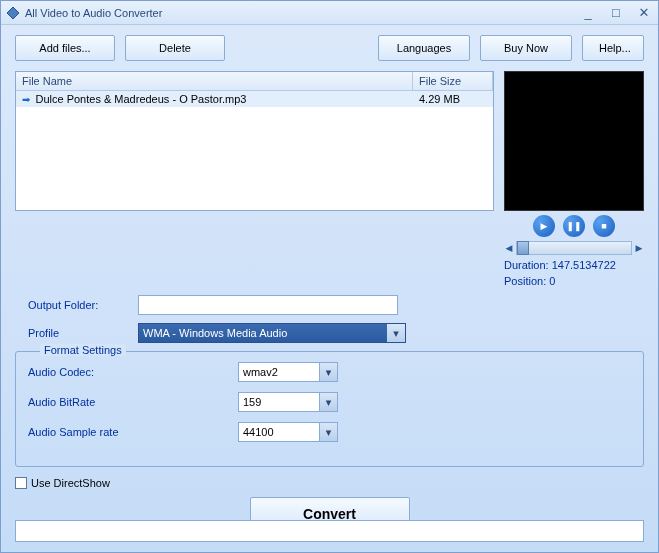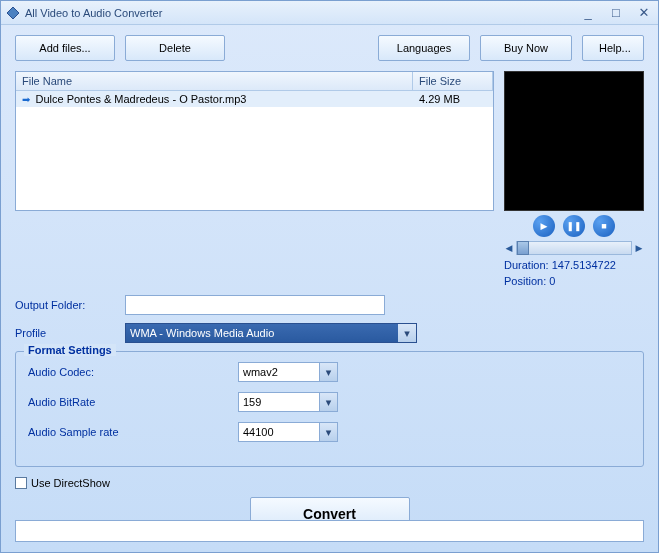--- a/index.html
+++ b/index.html
@@ -29,28 +29,28 @@
 .preview { width: 140px; }
 .video-area { width: 140px; height: 140px; background: #000; border: 1px solid #333; }
 .player-controls { display: flex; justify-content: center; gap: 8px; margin-top: 4px; }
 .pctrl { width: 22px; height: 22px; border-radius: 50%; background: radial-gradient(circle at 30% 30%, #5aa0f0, #1a60c0); display: flex; align-items: center; justify-content: center; color: #fff; cursor: pointer; font-size: 9px; }
 .slider-row { display: flex; align-items: center; gap: 2px; margin-top: 4px; }
 .slider-arrow { color: #2a5a9a; cursor: pointer; width: 10px; text-align: center; font-size: 9px; }
 .slider-track { flex: 1; height: 14px; background: linear-gradient(#e8f0fa, #c8daf0); border: 1px solid #9ab8dc; position: relative; }
 .slider-thumb { position: absolute; left: 0; top: -1px; width: 12px; height: 14px; background: linear-gradient(#aac8e8, #7aa0d0); border: 1px solid #5a80b0; }
 .info-text { color: #0030a0; margin-top: 4px; font-size: 11px; }
 .form-row { display: flex; align-items: center; margin-bottom: 8px; }
-.form-label { color: #0030a0; width: 110px; }
+.form-label { color: #0030a0; width: 110px; margin-left: 13px; }
 .text-input { border: 1px solid #8aabd6; background: #fff; height: 20px; padding: 2px 4px; }
 .output-input { width: 260px; margin-right: 8px; }
 .browse-btn { width: 90px; }
-.profile-select { width: 292px; height: 20px; background: linear-gradient(#3a6ab0, #2a5aa0); color: #fff; border: 1px solid #2a5090; display: flex; align-items: center; padding: 0 4px; position: relative; }
+.profile-select { width: 268px; height: 20px; background: linear-gradient(#3a6ab0, #2a5aa0); color: #fff; border: 1px solid #2a5090; display: flex; align-items: center; padding: 0 4px; position: relative; }
 .profile-select .dd-arrow { position: absolute; right: 0; top: 0; width: 18px; height: 18px; background: linear-gradient(#d8e6f8, #b8d0ec); display: flex; align-items: center; justify-content: center; color: #2a4a7a; }
 .fieldset { border: 1px solid #8aabd6; border-radius: 3px; padding: 10px 12px 14px; margin-top: 4px; position: relative; }
-.fieldset-legend { position: absolute; top: -8px; left: 8px; background: #d4e5f8; padding: 0 4px; color: #0030a0; font-weight: bold; }
+.fieldset-legend { position: absolute; top: -8px; left: 24px; background: #d4e5f8; padding: 0 4px; color: #0030a0; }
 .fs-row { display: flex; align-items: center; margin-bottom: 10px; }
 .fs-label { color: #0030a0; width: 210px; }
 .combo { width: 100px; height: 20px; border: 1px solid #8aabd6; background: #fff; display: flex; align-items: center; padding: 0 4px; position: relative; }
 .combo .dd-arrow { position: absolute; right: 0; top: 0; width: 18px; height: 18px; background: linear-gradient(#d8e6f8, #b8d0ec); border-left: 1px solid #8aabd6; display: flex; align-items: center; justify-content: center; color: #2a4a7a; }
 .radio-group { display: flex; gap: 20px; }
 .radio-opt { display: flex; align-items: center; gap: 4px; color: #000; }
 .radio-dot { width: 12px; height: 12px; border: 1px solid #5a7aa0; border-radius: 50%; background: #fff; display: flex; align-items: center; justify-content: center; }
 .radio-dot.checked::after { content: ""; width: 5px; height: 5px; background: #2a5aa0; border-radius: 50%; }
 .checkbox-row { display: flex; align-items: center; gap: 4px; margin-top: 10px; color: #000; }
 .chk { width: 12px; height: 12px; border: 1px solid #5a7aa0; background: #fff; }

